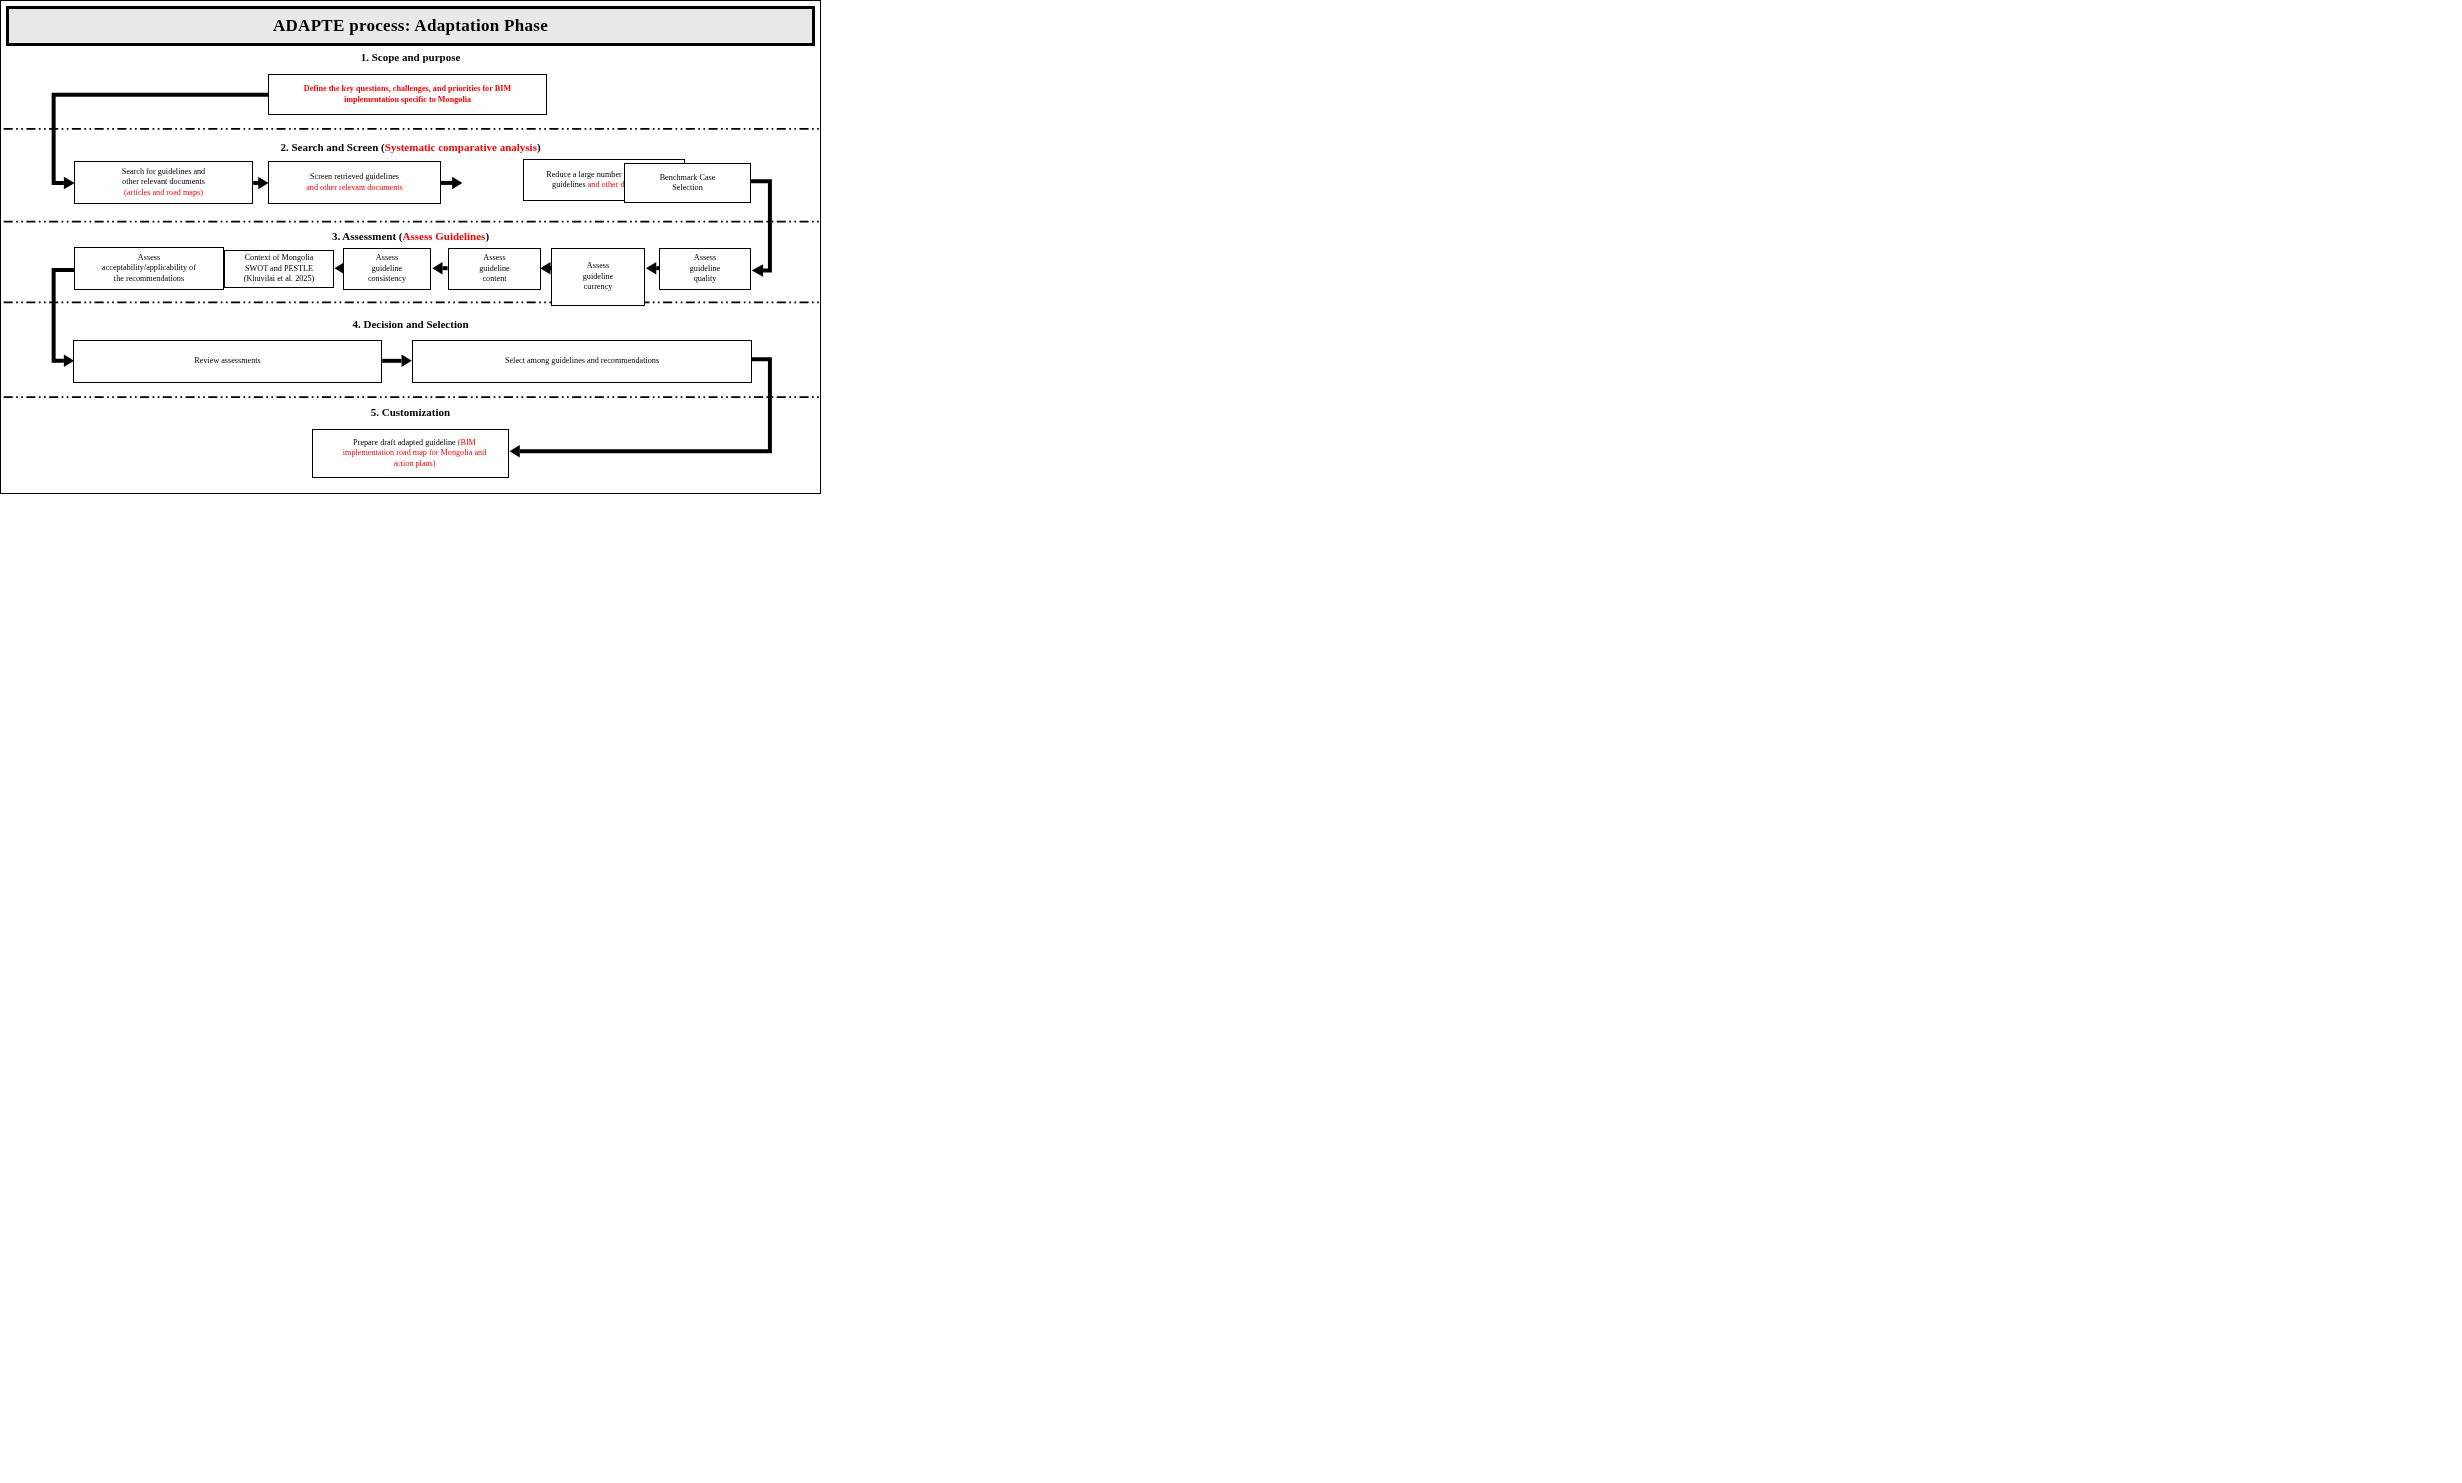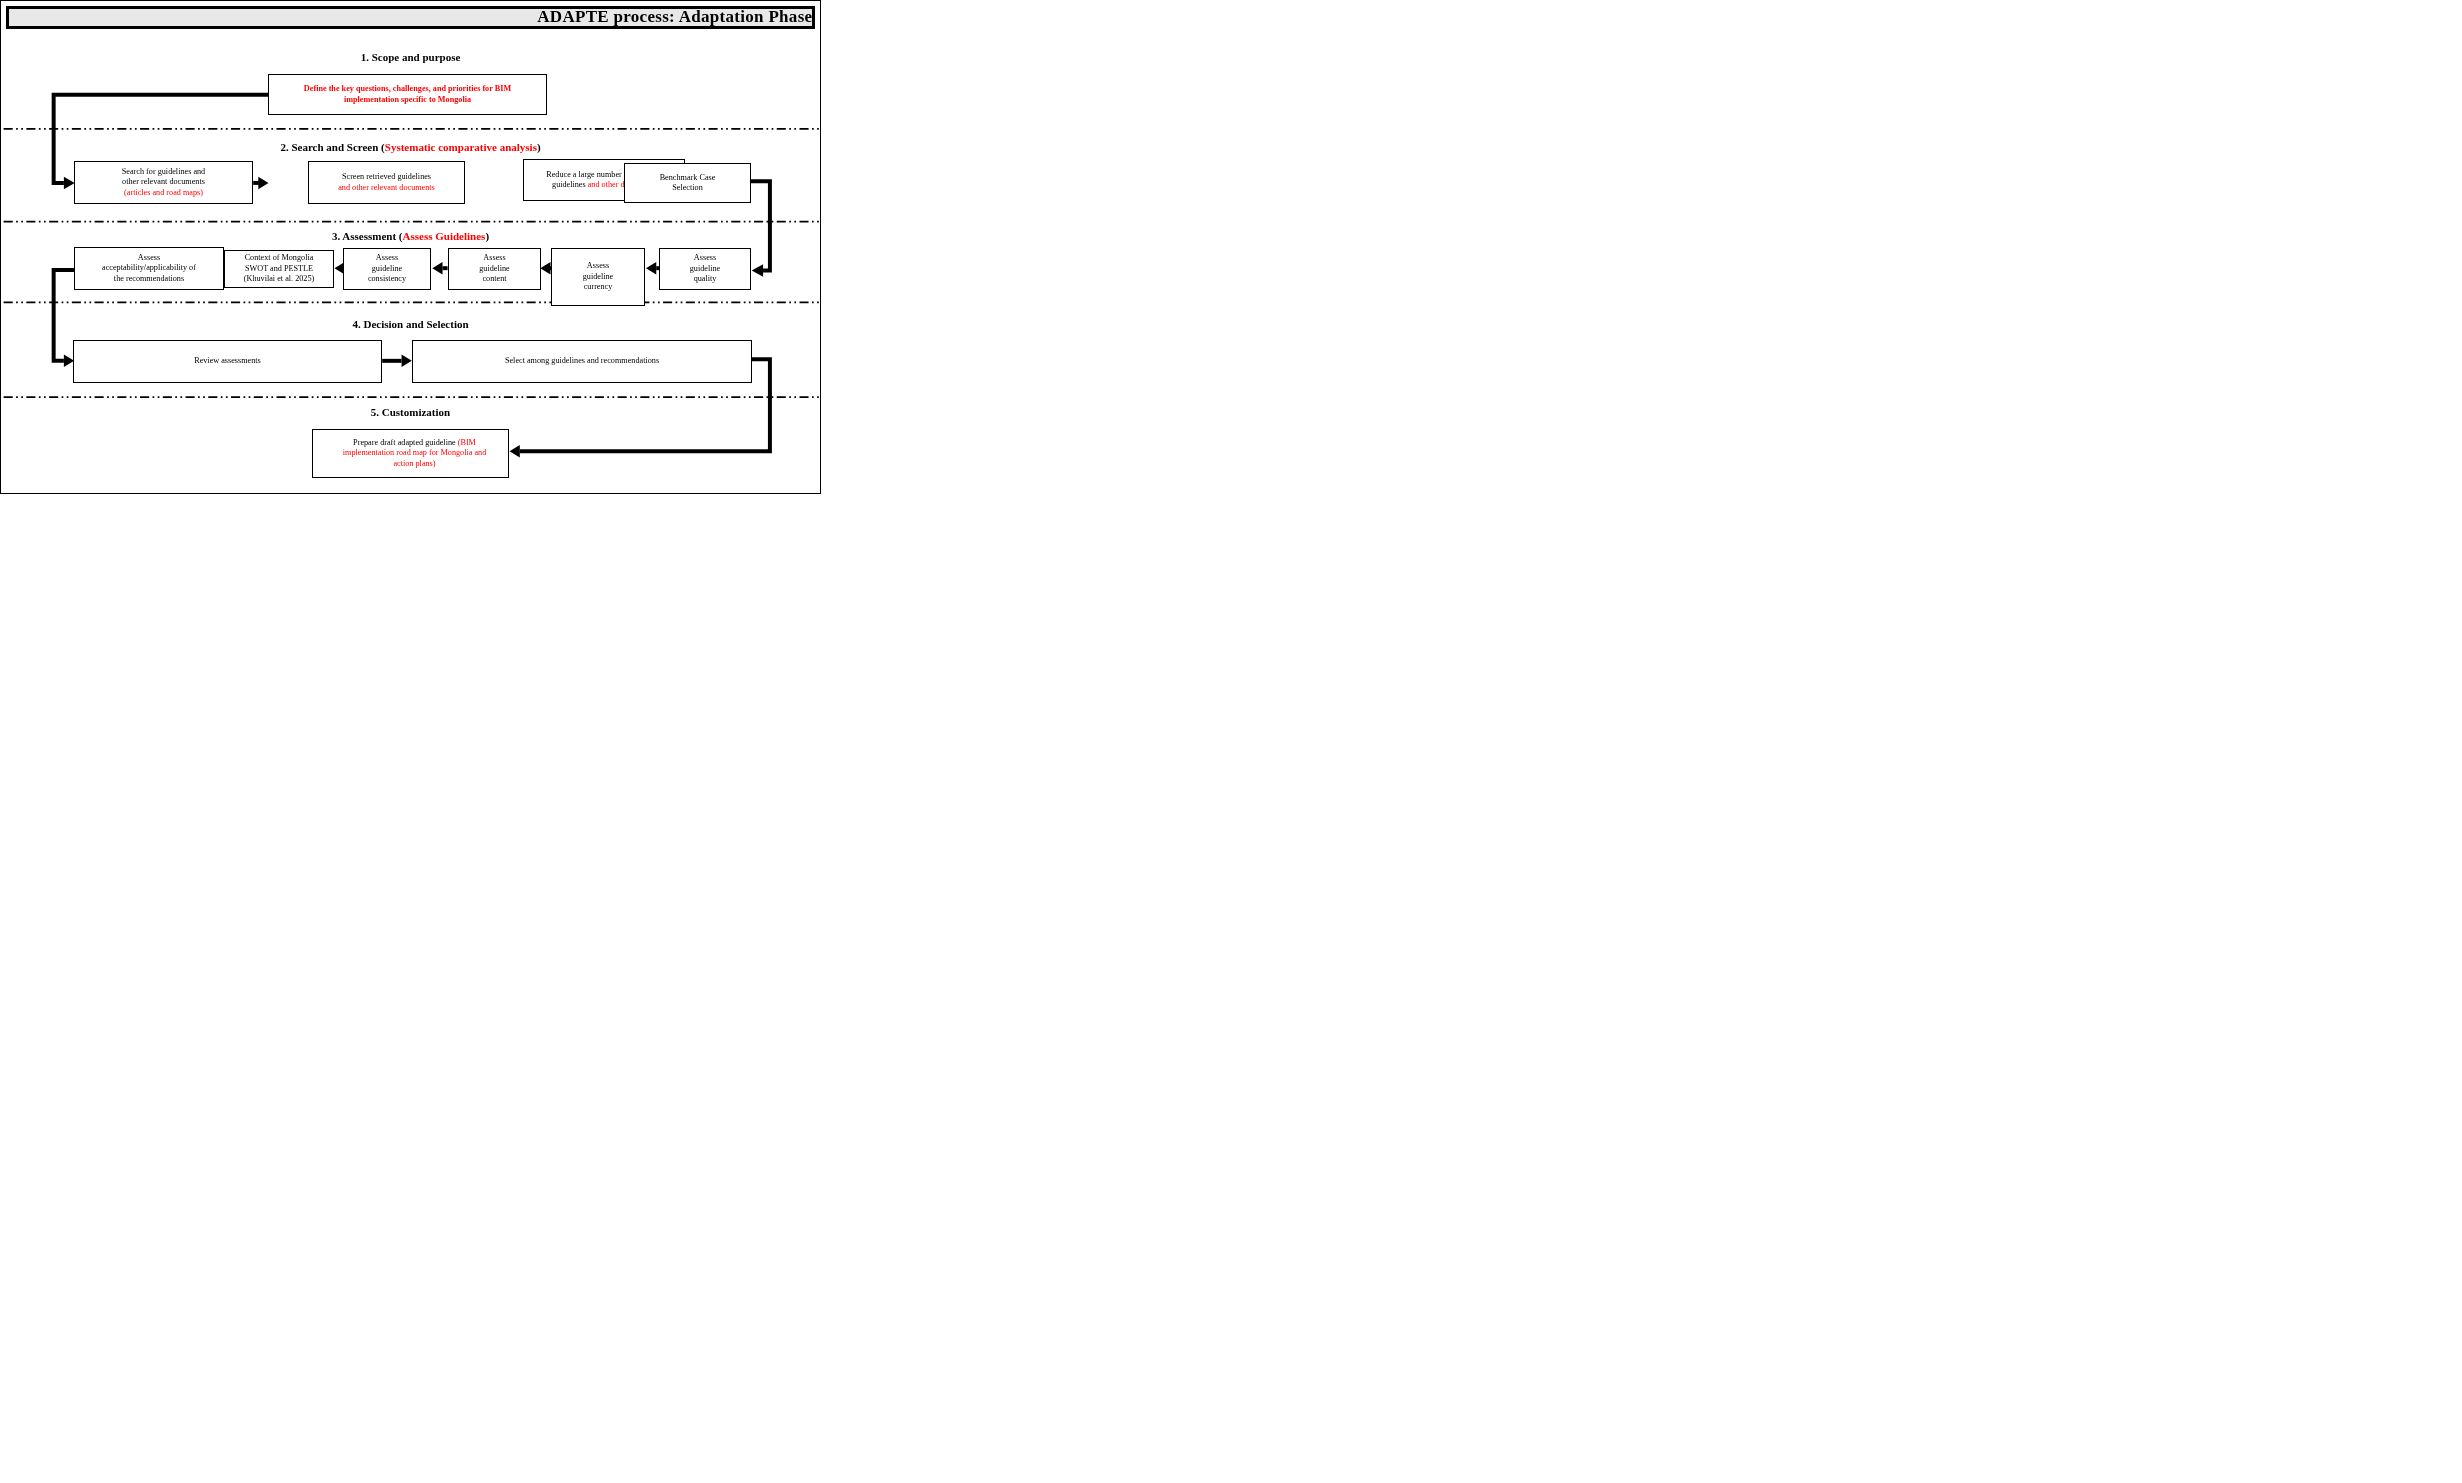--- a/index.html
+++ b/index.html
@@ -11,23 +11,23 @@
   body{font-family:"Liberation Serif","DejaVu Serif",serif;color:var(--ink);}
   .figure{
     position:relative;
     width:821px;height:494px;
     box-sizing:border-box;
     border:1.7px solid #000;
     background:#fff;
     overflow:hidden;
   }
   .title-bar{
-    position:absolute;left:4.6px;top:4.6px;right:4.6px;height:23px;
+    position:absolute;left:4.6px;top:4.6px;right:4.6px;height:40px;
     box-sizing:border-box;border:3.4px solid #000;background:var(--title-bg);
-    display:flex;align-items:center;justify-content:flex-end;
+    display:flex;align-items:center;justify-content:center;
   }
   .title-bar .t{
     font-size:17px;font-weight:bold;letter-spacing:0.3px;white-space:nowrap;
   }
   .heading{
     position:absolute;left:0;width:100%;text-align:center;
     font-size:11px;font-weight:bold;white-space:nowrap;
   }
   .heading .rd{color:var(--red);}
   .wires{position:absolute;left:0;top:0;width:821px;height:494px;}
@@ -125,21 +125,21 @@
       <span class="rd">Define the key questions, challenges, and priorities for BIM implementation specific to Mongolia</span>
     </div>
   </div>
 
   <div class="box" style="left:73px;top:160px;width:179px;height:43px;">
     <div class="bt stack">
       <span class="blk bt w180">Search for guidelines and other relevant documents</span>
       <span class="rd">(articles and road maps)</span>
     </div>
   </div>
-  <div class="box" style="left:267px;top:160px;width:157px;height:43px;margin-left:40px;">
+  <div class="box" style="left:267px;top:160px;width:173px;height:43px;">
     <div class="bt stack">
       <span class="blk">Screen retrieved guidelines</span>
       <span class="rd">and other relevant documents</span>
     </div>
   </div>
   <div class="box" style="left:485px;top:158px;width:162px;height:42px;margin-left:37px;">
     <div class="bt w205">
       <span class="blk">Reduce a large number of retrieved guidelines</span><span class="rd"> and other documents</span>
     </div>
   </div>

